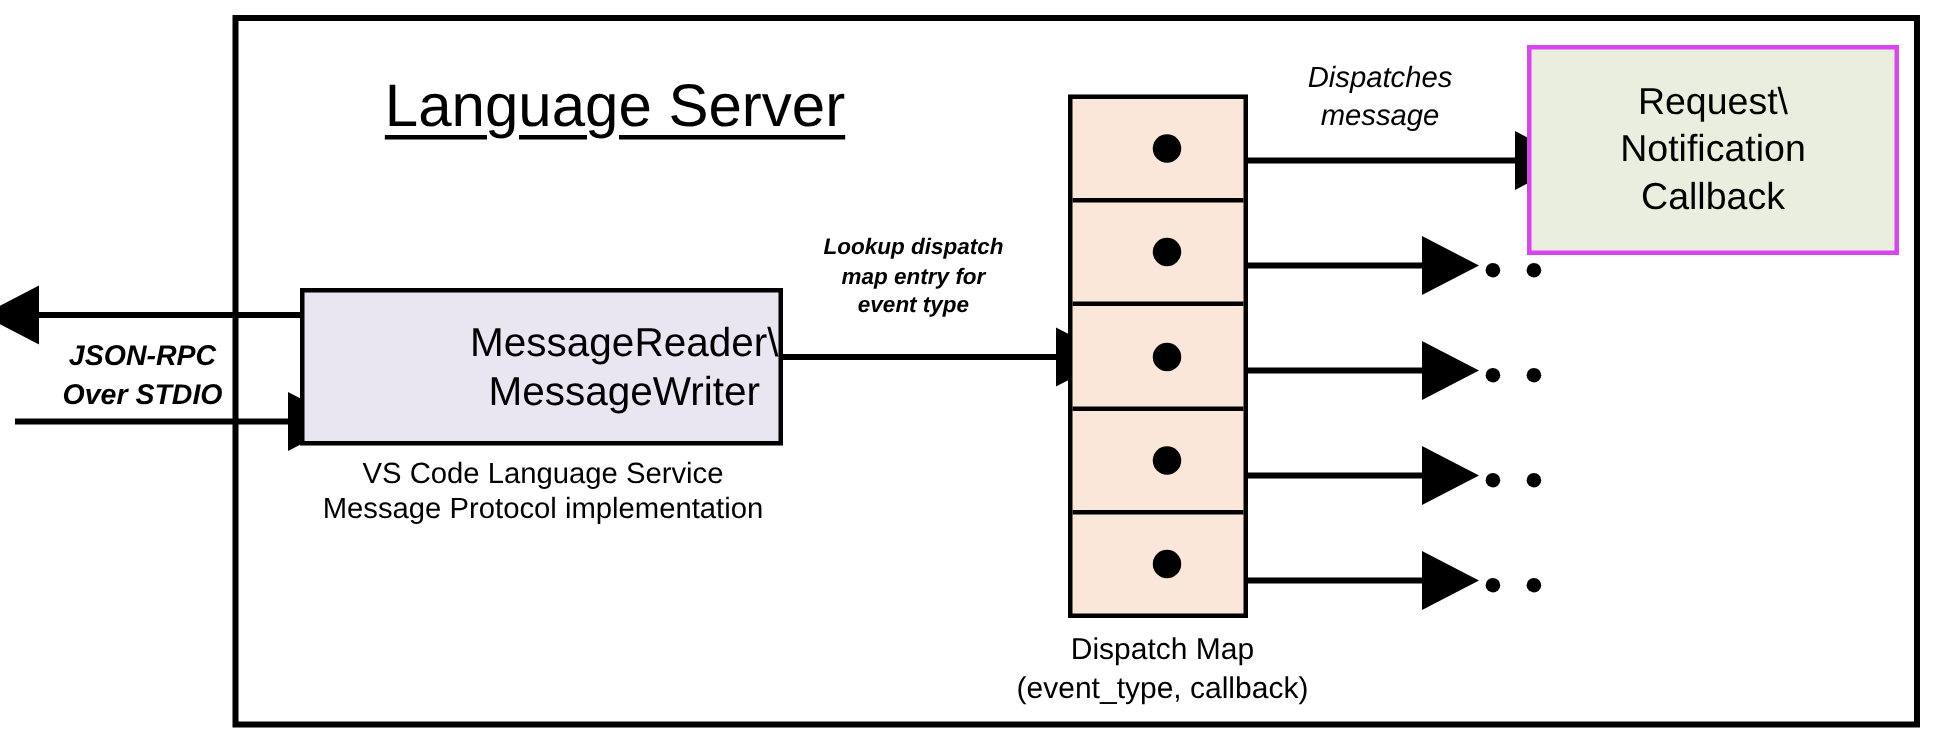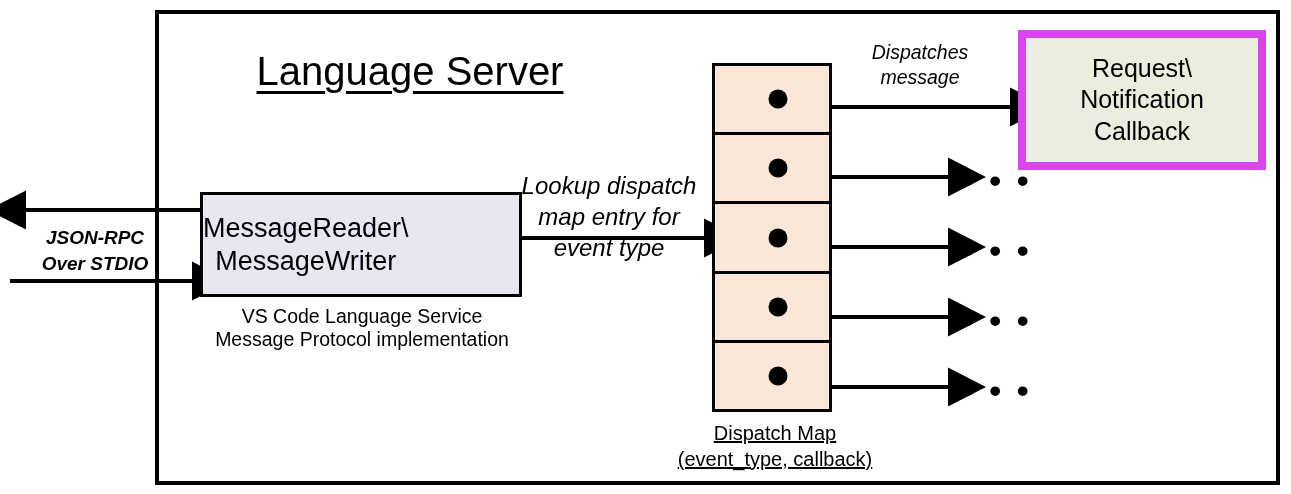--- a/index.html
+++ b/index.html
@@ -58,21 +58,21 @@
     position: absolute;
     left: 200px;
     top: 192px;
     width: 322px;
     height: 105px;
     border: 3px solid #000;
     box-sizing: border-box;
     background: #E9E5F1;
     display: flex;
     align-items: center;
-    justify-content: flex-start;
+    justify-content: flex-end;
   }
   #msg-box .label {
     font-size: 27px;
     line-height: 1.22;
     text-align: center;
     white-space: pre-line;
   }
   #msg-caption {
     left: 192px;
     top: 305px;
@@ -85,25 +85,25 @@
     top: 225px;
     width: 150px;
     font-size: 19px;
     font-style: italic;
     font-weight: bold;
     line-height: 1.35;
   }
   
   #lookup-label {
     left: 516px;
-    top: 170px;
+    top: 155px;
     width: 186px;
-    font-size: 24px;
+    font-size: 15px;
     font-style: italic;
-    font-weight: normal;
+    font-weight: bold;
     line-height: 1.3;
   }
   
   #dispatch-label {
     left: 832px;
     top: 40px;
     width: 176px;
     font-size: 19.5px;
     font-style: italic;
     font-weight: normal;
@@ -140,30 +140,29 @@
     height: 19px;
     border-radius: 50%;
     background: #000;
   }
   #dispatch-caption {
     left: 655px;
     top: 420px;
     width: 240px;
     font-size: 20px;
     line-height: 1.3;
-    text-decoration: underline;
   }
   
   #callback-box {
     position: absolute;
     left: 1018px;
     top: 30px;
     width: 248px;
     height: 140px;
-    border: 8px solid #d946ef;
+    border: 3px solid #d946ef;
     box-sizing: border-box;
     background: #E9EEDE;
     display: flex;
     align-items: center;
     justify-content: center;
   }
   #callback-box .label {
     font-size: 25px;
     line-height: 1.25;
     text-align: center;

